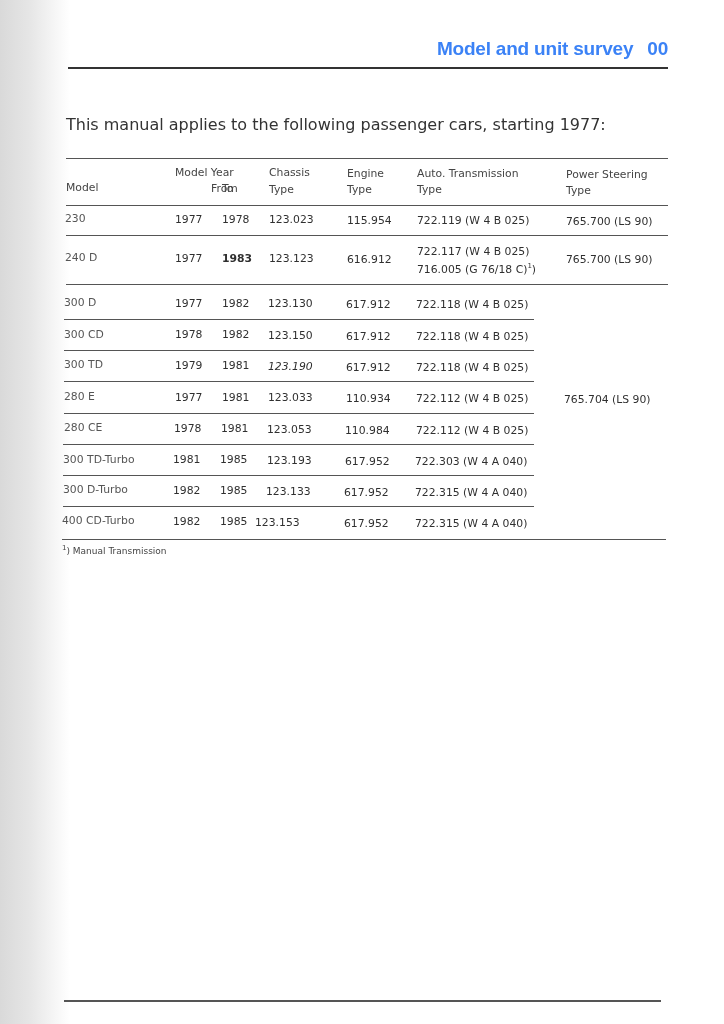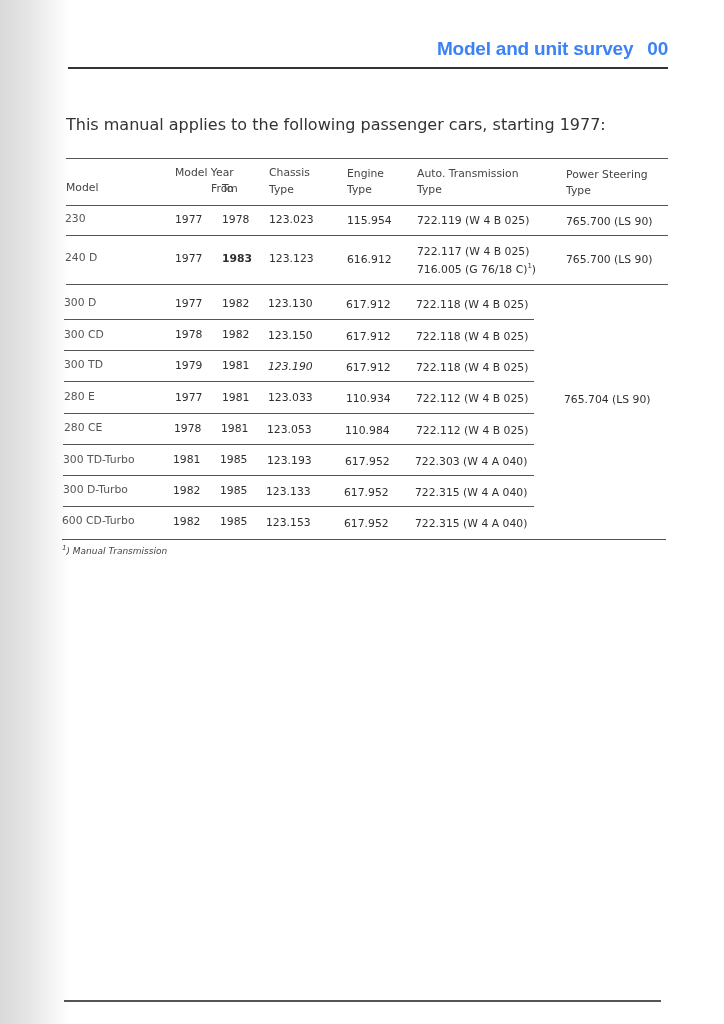--- a/index.html
+++ b/index.html
@@ -7,21 +7,21 @@
        background:linear-gradient(to right,#d9d9d9 0px,#e6e6e6 30px,#f6f6f6 55px,#ffffff 70px,#ffffff 100%);
        font-family:"DejaVu Sans","Liberation Sans",sans-serif;color:#2a2a2a;}
   .title{position:absolute;right:56px;top:38px;font-family:"Liberation Sans",sans-serif;font-weight:bold;font-size:19px;color:#3b82f6;letter-spacing:-0.2px;}
   .title .num{margin-left:14px;}
   .rule{position:absolute;height:2px;background:#333;}
   .intro{position:absolute;left:66px;top:115px;font-size:16px;color:#333;}
   .cell{position:absolute;font-size:10.8px;color:#2f2f2f;white-space:nowrap;line-height:15px;}
   .hdr{color:#444;}
   .model{color:#555;}
   .line{position:absolute;height:1px;background:#555;}
-  .foot{position:absolute;left:62px;top:544px;font-size:9px;color:#444;font-style:italic;}
+  .foot{position:absolute;left:62px;top:544px;font-size:9px;color:#444;}
   sup{font-size:7px;}
 </style>
 </head>
 <body>
 
 <div class="title">
   <span>Model and unit survey</span><span class="num">00</span>
 </div>
 <div class="rule" style="left:68px;top:67px;width:600px;"></div>
 
@@ -136,24 +136,24 @@
     <div class="cell model" style="left:63px;top:482px;">300 D-Turbo</div>
     <div class="cell" style="left:173px;top:483px;">1982</div>
     <div class="cell" style="left:220px;top:483px;">1985</div>
     <div class="cell" style="left:266px;top:484px;">123.133</div>
     <div class="cell" style="left:344px;top:485px;">617.952</div>
     <div class="cell" style="left:415px;top:485px;">722.315 (W 4 A 040)</div>
   </div>
   <div class="line" style="left:63px;top:506px;width:471px;"></div>
 
   <div>
-    <div class="cell model" style="left:62px;top:513px;">600 CD-Turbo</div>
+    <div class="cell model" style="left:62px;top:513px;">400 CD-Turbo</div>
     <div class="cell" style="left:173px;top:514px;">1982</div>
     <div class="cell" style="left:220px;top:514px;">1985</div>
-    <div class="cell" style="left:266px;top:515px;">123.153</div>
+    <div class="cell" style="left:255px;top:515px;">123.153</div>
     <div class="cell" style="left:344px;top:516px;">617.952</div>
     <div class="cell" style="left:415px;top:516px;">722.315 (W 4 A 040)</div>
   </div>
   <div class="line" style="left:62px;top:539px;width:604px;"></div>
 </div>
 
 <div class="foot">
   <sup>1</sup><span>) Manual Transmission</span>
 </div>
 

